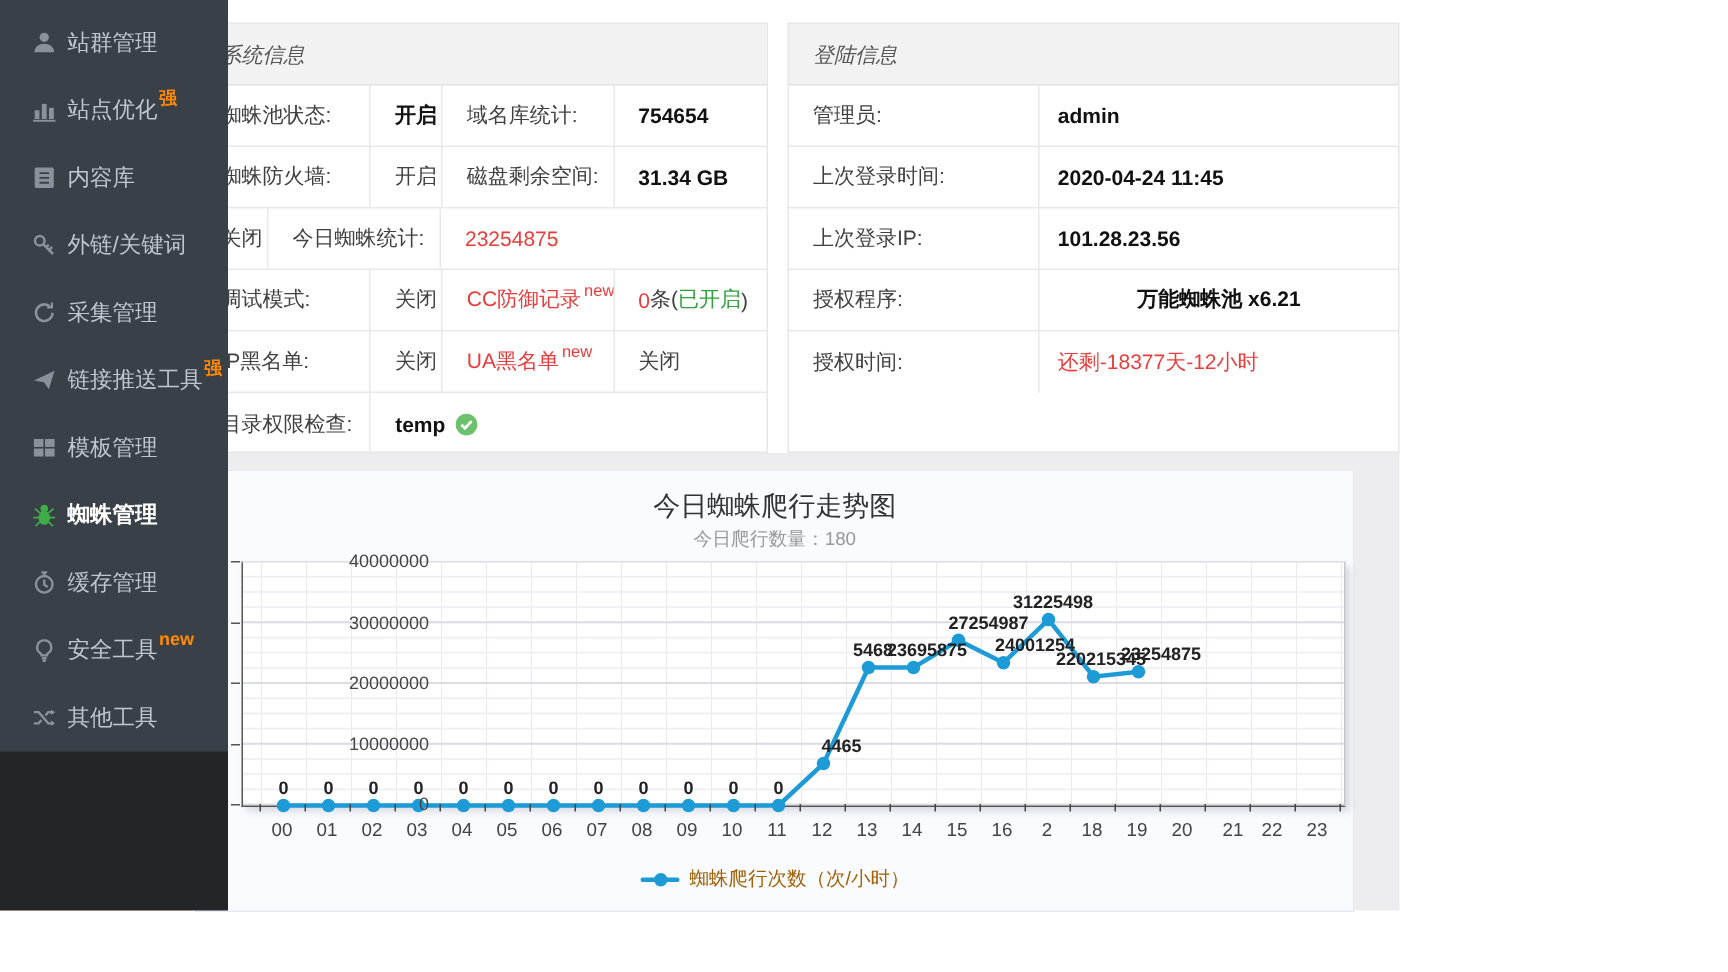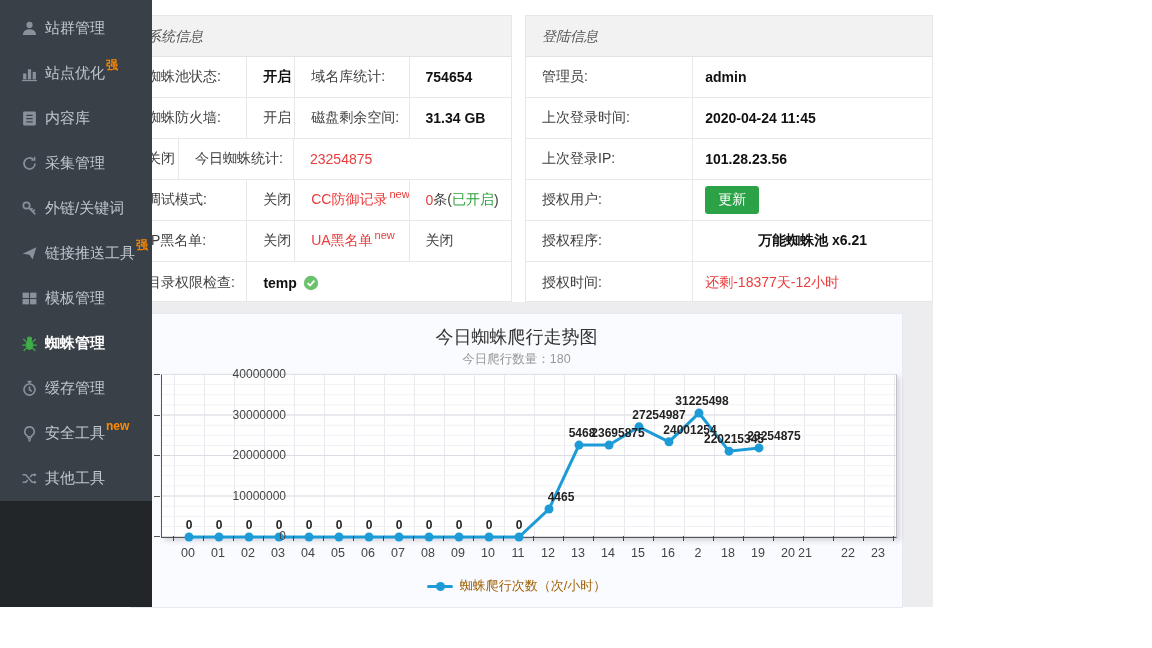--- a/index.html
+++ b/index.html
@@ -173,28 +173,20 @@
           <div class="cell last" style="width: 240px; padding-left: 12px;">
             <span class="b">2020-04-24 11:45</span>
           </div>
         </div>
         <div class="info-row">
           <div class="cell" style="width: 168px;">
             <span>上次登录IP:</span>
           </div>
           <div class="cell last" style="width: 240px; padding-left: 12px;">
             <span class="b">101.28.23.56</span>
-          </div>
-        </div>
-        <div class="info-row">
-          <div class="cell" style="width: 168px;">
-            <span>授权用户:</span>
-          </div>
-          <div class="cell last" style="width: 240px; padding-left: 12px;">
-            <span class="btn-green">更新</span>
           </div>
         </div>
         <div class="info-row">
           <div class="cell" style="width: 168px;">
             <span>授权程序:</span>
           </div>
           <div class="cell last center" style="width: 240px; padding-left: 0px;">
             <span class="b">万能蜘蛛池 x6.21</span>
           </div>
         </div>
@@ -282,21 +274,21 @@
         <div class="x-lab" style="left: 387px;">11</div>
         <div class="x-lab" style="left: 417px;">12</div>
         <div class="x-lab" style="left: 447px;">13</div>
         <div class="x-lab" style="left: 477px;">14</div>
         <div class="x-lab" style="left: 507px;">15</div>
         <div class="x-lab" style="left: 537px;">16</div>
         <div class="x-lab" style="left: 567px;">2</div>
         <div class="x-lab" style="left: 597px;">18</div>
         <div class="x-lab" style="left: 627px;">19</div>
         <div class="x-lab" style="left: 657px;">20</div>
-        <div class="x-lab" style="left: 674px;">21</div>
+        <div class="x-lab" style="left: 691px;">21</div>
         <div class="x-lab" style="left: 717px;">22</div>
         <div class="x-lab" style="left: 747px;">23</div>
         <div class="x-tick" style="left: 42px;"></div>
         <div class="x-tick" style="left: 72px;"></div>
         <div class="x-tick" style="left: 102px;"></div>
         <div class="x-tick" style="left: 132px;"></div>
         <div class="x-tick" style="left: 162px;"></div>
         <div class="x-tick" style="left: 192px;"></div>
         <div class="x-tick" style="left: 222px;"></div>
         <div class="x-tick" style="left: 252px;"></div>
@@ -354,34 +346,34 @@
           <span class="s-icon">
             <svg viewBox="0 0 16 16" fill="currentColor">
               <path d="M3 1.5h10a1 1 0 0 1 1 1v11a1 1 0 0 1-1 1H3a1 1 0 0 1-1-1v-11a1 1 0 0 1 1-1zm2 3h6v1.2H5zm0 3h6v1.2H5zm0 3h6v1.2H5z" fill-rule="evenodd"></path>
             </svg>
           </span>
           <span>内容库</span>
         </div>
         <div class="side-item">
           <span class="s-icon">
             <svg viewBox="0 0 16 16" fill="none" stroke="currentColor" stroke-width="1.6">
+              <circle cx="5.2" cy="5.2" r="3"></circle>
+              <path d="M7.5 7.5 13.5 13.5M11 11l2-2M9 9.5l1.8-1.8"></path>
+            </svg>
+          </span>
+          <span>外链/关键词</span>
+        </div>
+        <div class="side-item">
+          <span class="s-icon">
+            <svg viewBox="0 0 16 16" fill="none" stroke="currentColor" stroke-width="1.6">
               <path d="M13.2 8a5.2 5.2 0 1 1-1.6-3.8"></path>
               <path d="M12.8 1.6v3h-3" stroke-width="1.4"></path>
             </svg>
           </span>
           <span>采集管理</span>
-        </div>
-        <div class="side-item">
-          <span class="s-icon">
-            <svg viewBox="0 0 16 16" fill="none" stroke="currentColor" stroke-width="1.6">
-              <circle cx="5.2" cy="5.2" r="3"></circle>
-              <path d="M7.5 7.5 13.5 13.5M11 11l2-2M9 9.5l1.8-1.8"></path>
-            </svg>
-          </span>
-          <span>外链/关键词</span>
         </div>
         <div class="side-item">
           <span class="s-icon">
             <svg viewBox="0 0 16 16" fill="currentColor">
               <path d="M1.5 8.2 14.5 2l-3.6 11.6-3-4.4z"></path>
               <path d="M7.9 9.2 14.5 2 6.6 7.4z" opacity=".6"></path>
             </svg>
           </span>
           <span>链接推送工具</span>
           <span class="side-badge">强</span>

